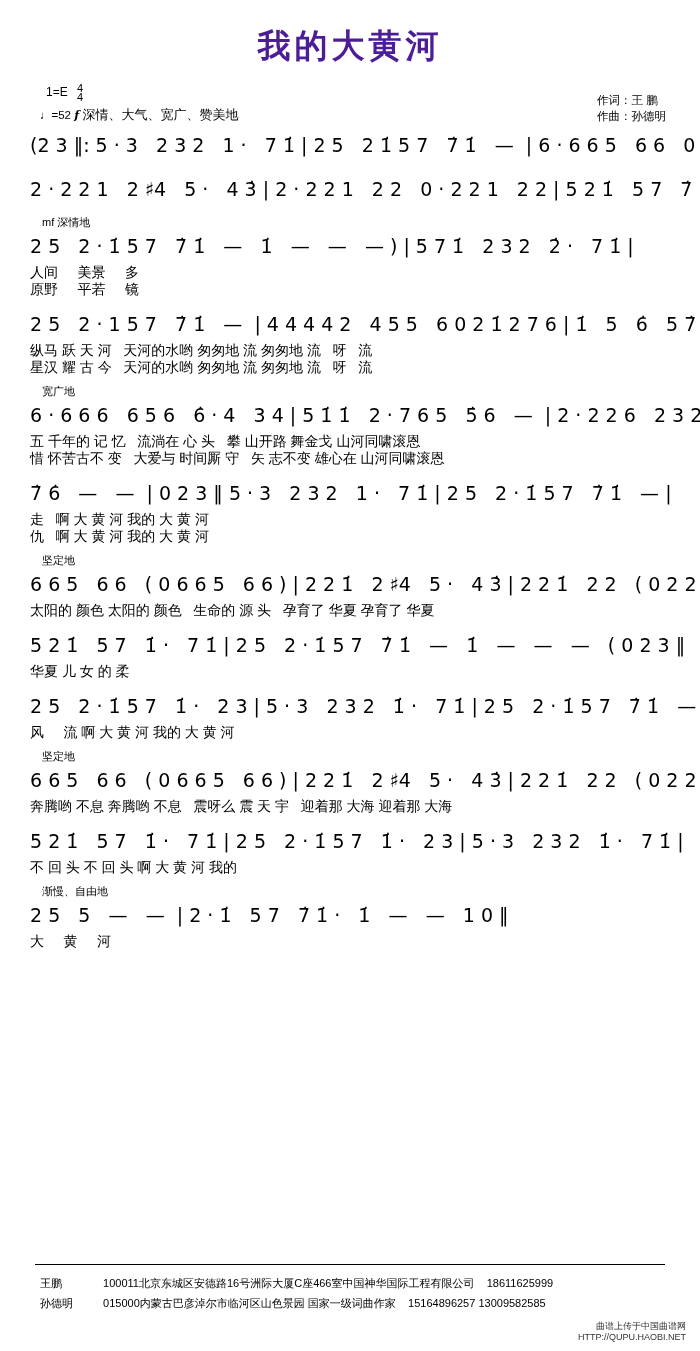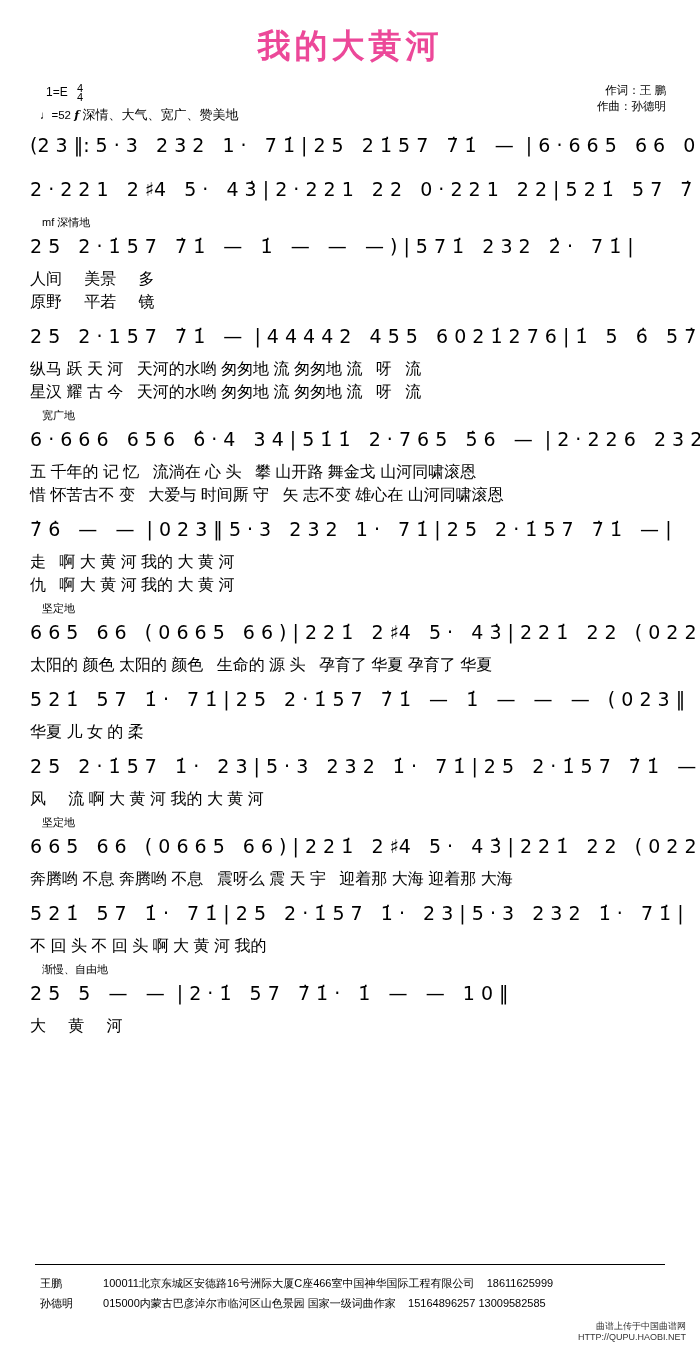--- a/index.html
+++ b/index.html
@@ -20,29 +20,29 @@
     width: 700px;
     height: 1351px;
   }
   #title {
     text-align: center;
     font-family: "DejaVu Serif", serif;
     font-weight: bold;
     font-size: 33px;
     letter-spacing: 4px;
     padding-top: 24px;
-    color: #ec4899;
+    color: #4c1d95;
   }
   .credits {
     position: absolute;
     right: 34px;
-    top: 82px;
+    top: 92px;
     font-size: 11.5px;
     line-height: 16px;
-    text-align: right;
+    text-align: left;
     font-family: "Liberation Sans", sans-serif;
   }
   .meta {
     position: absolute;
     left: 46px;
     top: 84px;
     font-family: "Liberation Sans", sans-serif;
     font-size: 12px;
   }
   .meta .key {
@@ -83,24 +83,24 @@
   .notes {
     font-family: "DejaVu Sans", sans-serif;
     font-size: 19px;
     letter-spacing: 0px;
     white-space: pre;
     line-height: 34px;
     position: relative;
   }
   .lyrics {
     font-family: "Liberation Sans", sans-serif;
-    font-size: 16px;
+    font-size: 14px;
     white-space: pre;
     line-height: 15px;
-    margin-top: 8px;
+    margin-top: 2px;
     color: #000;
   }
   .marker {
     font-family: Liberation Sans, sans-serif;
     font-size: 11px;
     white-space: pre;
     line-height: 13px;
     padding-left: 12px;
   }
   .sysblock {

